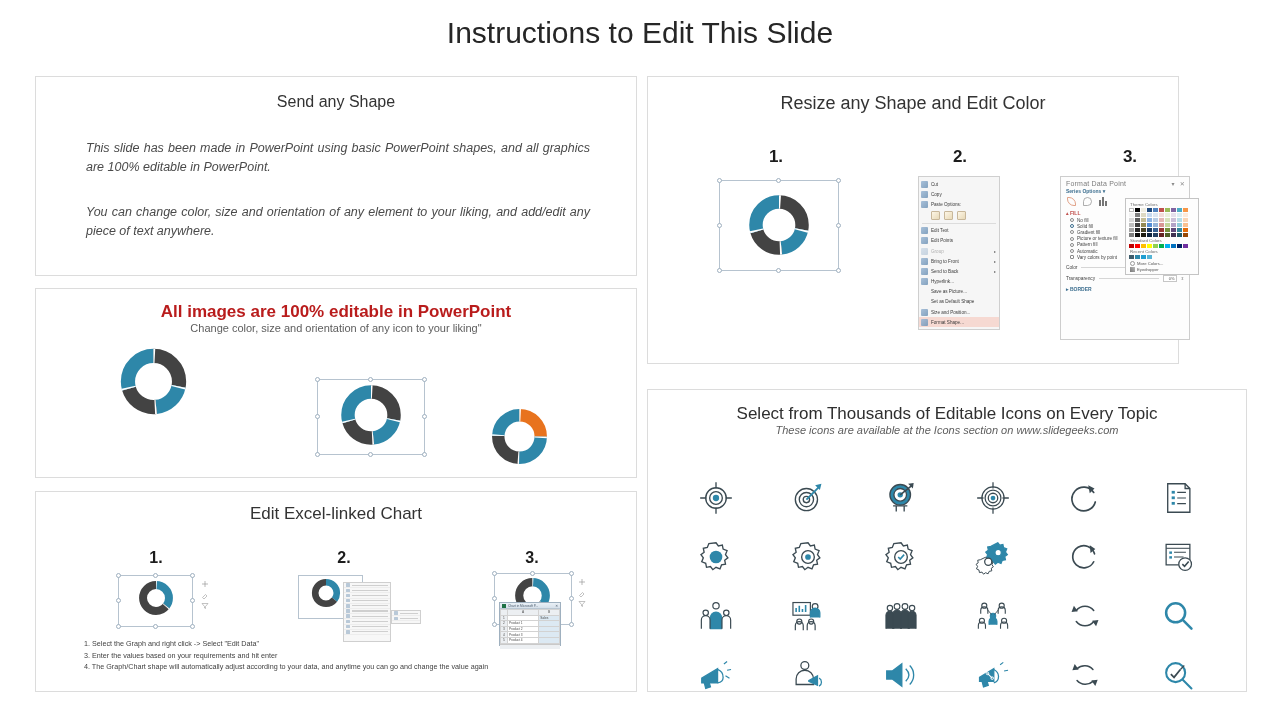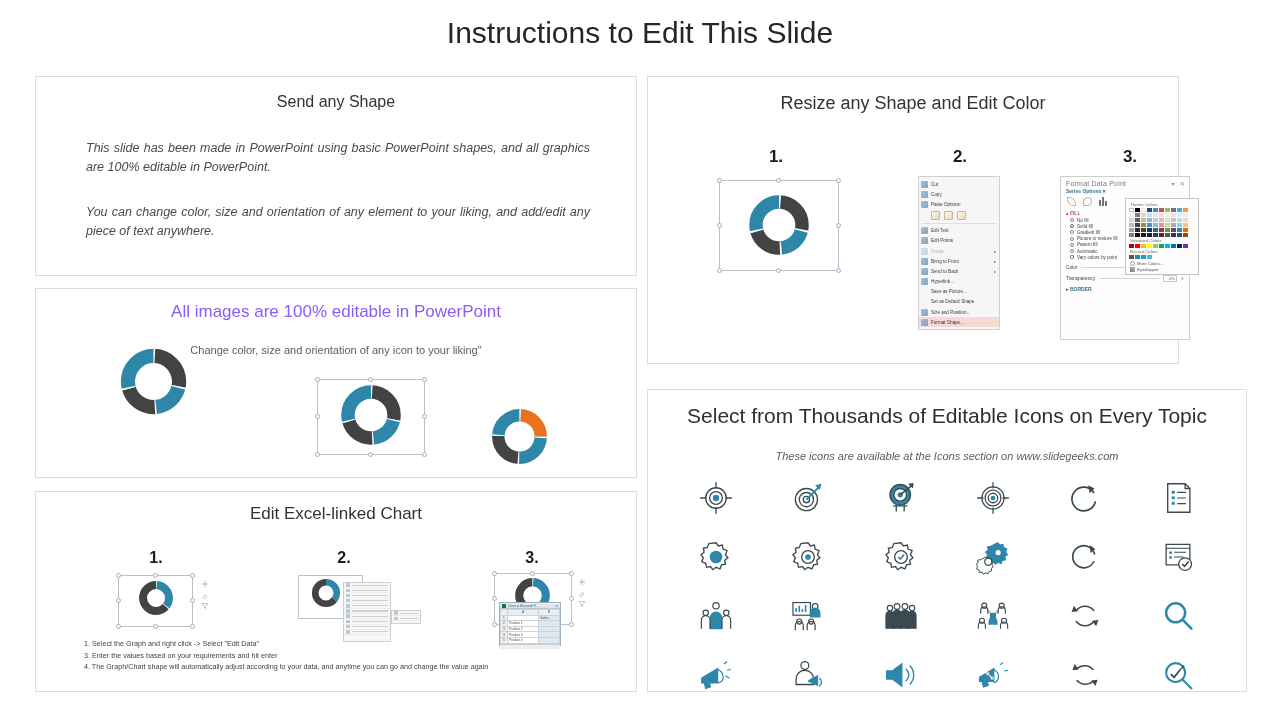--- a/index.html
+++ b/index.html
@@ -31,27 +31,27 @@
   #panel-images       { left:35px;  top:288px; width:602px; height:190px; }
   #panel-excel        { left:35px;  top:491px; width:602px; height:201px; }
   #panel-resize       { left:647px; top:76px;  width:532px; height:288px; }
   #panel-icons        { left:647px; top:389px; width:600px; height:303px; }
 
   .p-title {
     text-align:center; color:#333;
     font-weight:400;
   }
   #panel-edit-shape .p-title { font-size:16px; margin-top:16px; }
-  #panel-images .p-title     { font-size:17px; font-weight:400; margin-top:13px; color:#8b5cf6;}
+  #panel-images .p-title     { font-size:17px; font-weight:700; margin-top:13px; color:#b91c1c;}
   #panel-excel .p-title      { font-size:17px; margin-top:12px; }
   #panel-resize .p-title     { font-size:18px; margin-top:16px; }
-  #panel-icons .p-title      { font-size:21px; margin-top:14px; color:#2f2f2f;}
+  #panel-icons .p-title      { font-size:17px; margin-top:14px; color:#2f2f2f;}
 
   .p-sub {
-    text-align:center; font-size:10.5px; color:#5d5d5d; margin-top:22px;
+    text-align:center; font-size:10.5px; color:#5d5d5d; margin-top:0;
   }
   #panel-images .p-sub { font-size:11px; }
   #panel-excel .p-sub  { font-style:italic; font-size:10px; }
   #panel-icons .p-sub  { font-style:italic; font-size:11px; }
 
   .body-text {
     position:absolute;
     left:50px; right:46px;
     font-style:italic; font-size:12.5px; line-height:19px;
     color:#4a4a4a; text-align:justify;

